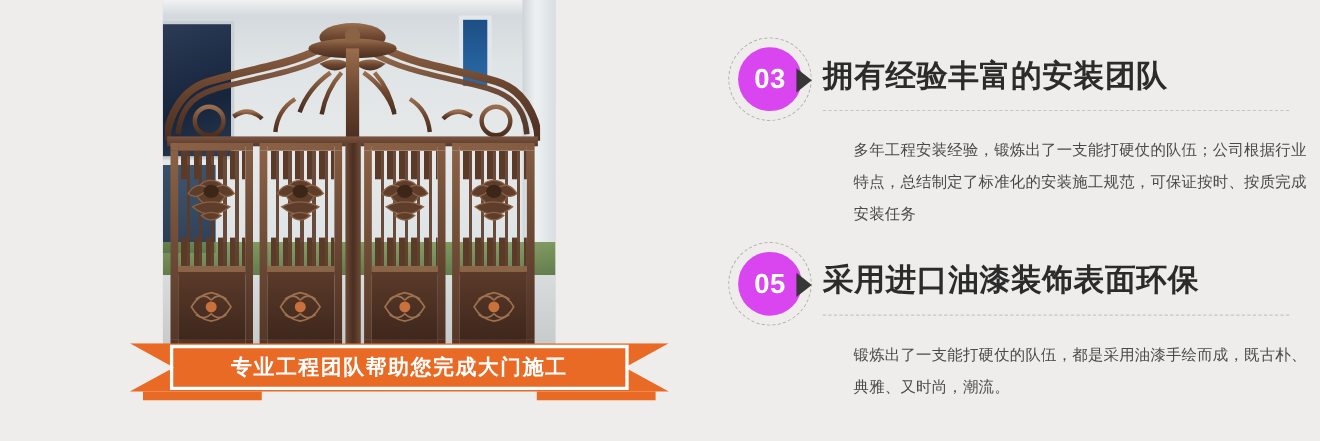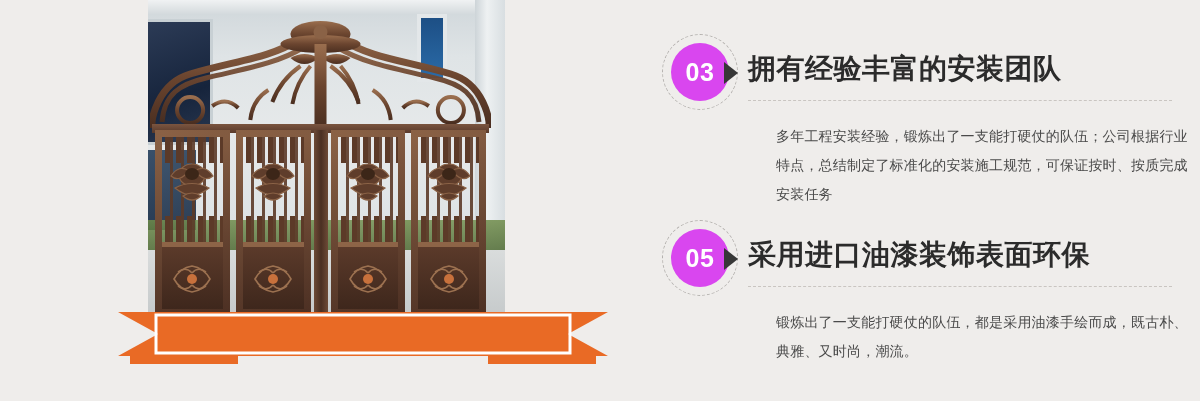--- a/index.html
+++ b/index.html
@@ -469,20 +469,21 @@
   </div>
 
   <div class="ribbon">
     <svg viewBox="0 0 490 52" preserveAspectRatio="none">
       <path d="M0,0 L490,0 L490,44 L430,44 L430,52 L370,52 L370,44 L120,44 L120,52 L60,52 L60,44 L0,44 Z" fill="none"></path>
       <path d="M0,0 L490,0 L450,22 L490,44 L0,44 L40,22 Z" fill="#e96a25"></path>
       <path d="M38,3 L452,3 L452,41 L38,41 Z" fill="none" stroke="#ffffff" stroke-width="3"></path>
       <path d="M12,44 L120,44 L120,52 L12,52 Z" fill="#e96a25"></path>
       <path d="M370,44 L478,44 L478,52 L370,52 Z" fill="#e96a25"></path>
     </svg>
+    <div class="ribbon-text">专业工程团队帮助您完成大门施工</div>
   </div>
 
   <div class="features">
 
     <div class="feature f1">
       <div class="badge-wrap">
         <div class="badge-ring"></div>
         <div class="badge-disc">
           <span>03</span>
         </div>

